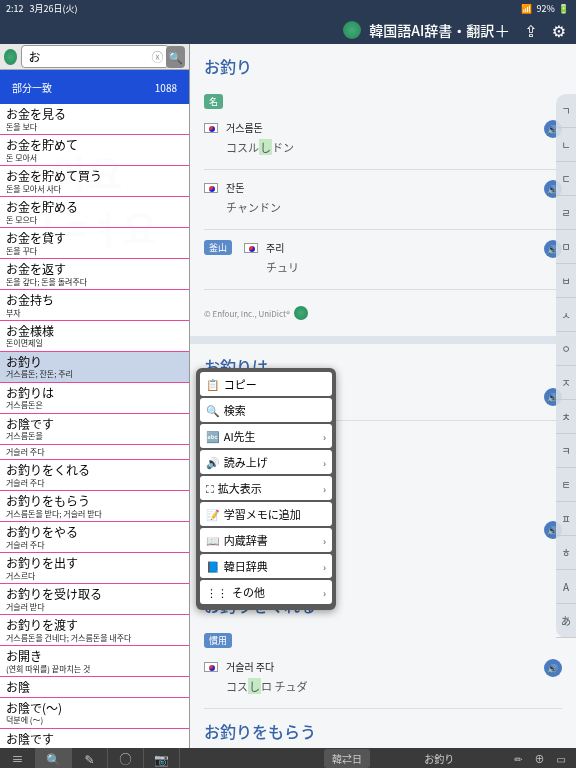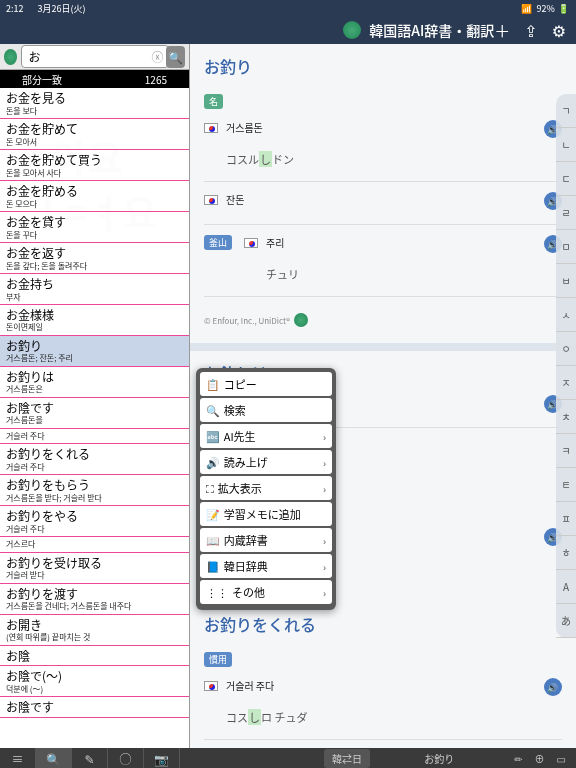--- a/index.html
+++ b/index.html
@@ -1,47 +1,47 @@
 <!DOCTYPE html>
 <html><head>
 <meta charset="utf-8">
 <style>
 *{margin:0;padding:0;box-sizing:border-box;font-family:-apple-system,"Hiragino Sans","Noto Sans CJK JP",sans-serif}
 body{width:576px;height:768px;overflow:hidden;background:#3b5070;position:relative}
 .status-bar{height:16px;background:#2a3a52;color:#fff;font-size:9px;display:flex;align-items:center;padding:0 6px;justify-content:space-between}
-.status-left{display:flex;gap:14px}
+.status-left{display:flex;gap:6px}
 .status-right{display:flex;gap:4px;align-items:center}
 .title-bar{height:28px;background:#2a3a52;display:flex;align-items:center;padding:0 10px;color:#fff;justify-content:flex-end}
 .title-left{display:flex;align-items:center;gap:8px}
 .title-text{font-size:14px;font-weight:500}
 .title-icons{display:flex;gap:14px;font-size:16px}
 .logo{width:18px;height:18px;border-radius:50%;background:radial-gradient(circle,#4a7,#285)}
 .content{display:flex;height:704px}
 .left-panel{width:190px;background:#fff;display:flex;flex-direction:column;border-right:1px solid #999}
 .search-bar{height:26px;background:#e8e8e8;display:flex;align-items:center;padding:2px 4px;border-bottom:1px solid #aaa}
 .search-input{flex:1;border:1px solid #999;border-radius:4px;padding:2px 6px;font-size:12px;background:#fff}
 .search-icon{width:22px;height:22px;background:#888;border-radius:4px;margin-left:3px;display:flex;align-items:center;justify-content:center;color:#fff;font-size:12px}
-.search-tab{height:18px;background:#000000;color:#fff;font-size:10px;display:flex;align-items:center;padding:0 22px;justify-content:space-between}
+.search-tab{height:34px;background:#1d4ed8;color:#fff;font-size:10px;display:flex;align-items:center;padding:0 12px;justify-content:space-between}
 .word-list{flex:1;overflow-y:auto;background:#fff;position:relative}
 .watermark{position:absolute;top:40px;left:30px;font-size:38px;color:#e8e8e8;z-index:0;pointer-events:none;font-weight:700}
 .word-item{padding:2px 6px;border-bottom:1px solid #ec4899;font-size:11px;line-height:1.3;position:relative;z-index:1;background:rgba(255,255,255,0.85)}
 .word-item.selected{background:#c8d4e8}
 .word-jp{display:block;font-size:12px}
 .word-kr{display:block;font-size:8px;color:#222}
 .right-panel{flex:1;background:#f4f6f8;position:relative;overflow-y:auto}
 .entry{padding:10px 14px;position:relative}
 .entry-title{font-size:16px;color:#3764a8;font-weight:500;margin-bottom:8px}
 .badge{display:inline-block;background:#5a8;color:#fff;font-size:9px;padding:1px 5px;border-radius:3px;margin-right:4px}
 .badge.blue{background:#5a8ac8}
 .kr-row{display:flex;align-items:flex-start;gap:8px;margin:10px 0;padding-bottom:14px;border-bottom:1px solid #ddd}
 .flag{width:14px;height:10px;background:#fff;border:0.5px solid #999;position:relative;margin-top:3px}
 .flag::after{content:"";position:absolute;top:2px;left:4px;width:6px;height:6px;border-radius:50%;background:radial-gradient(circle at 30% 30%,#d33 40%,#22d 40%)}
 .kr-text{flex:1}
 .kr-main{font-size:10px;color:#222}
-.kr-sub{font-size:11px;color:#555;margin-top:16px}
+.kr-sub{font-size:11px;color:#555;margin-top:4px}
 .speaker{width:18px;height:18px;background:#4a7ac0;border-radius:50%;display:flex;align-items:center;justify-content:center;color:#fff;font-size:9px}
 .copyright{font-size:8px;color:#888;padding:6px 0;display:flex;align-items:center;gap:4px}
 .copyright .logo{width:14px;height:14px}
 .divider{height:8px;background:#dde4ec}
 .context-menu{position:absolute;top:368px;left:196px;width:140px;background:#5a5a5a;border-radius:6px;padding:4px;z-index:100;box-shadow:0 2px 8px rgba(0,0,0,0.4)}
 .menu-item{background:#fff;border-radius:3px;margin-bottom:2px;padding:4px 6px;font-size:11px;display:flex;align-items:center;justify-content:space-between}
 .menu-item span:first-child{display:flex;align-items:center;gap:4px}
 .menu-chevron{color:#555;font-size:10px}
 .conj-text{color:#3764a8;font-size:14px;border-bottom:1px dotted #999;display:inline-block}
 .conj-suffix{color:#222}
@@ -85,21 +85,21 @@
 <div class="content">
   <div class="left-panel">
     <div class="search-bar">
       <div class="logo" style="width:16px;height:16px;margin-right:4px"></div>
       <input class="search-input" value="お" style="">
       <span style="margin-left:-18px;color:#999;font-size:12px">ⓧ</span>
       <div class="search-icon">🔍</div>
     </div>
     <div class="search-tab">
       <span>部分一致</span>
-      <span>1265</span>
+      <span>1088</span>
     </div>
     <div class="word-list">
       <div class="watermark"><span>=아요</span><br><span>ㅣ=ㅕ요</span></div>
       <div id="word-list-inner">
           <div class="word-item">
             <span class="word-jp">お金を見る</span>
             <span class="word-kr">돈을 보다</span>
           </div>
           <div class="word-item">
             <span class="word-jp">お金を貯めて</span>
@@ -150,20 +150,21 @@
           </div>
           <div class="word-item">
             <span class="word-jp">お釣りをもらう</span>
             <span class="word-kr">거스름돈을 받다; 거슬러 받다</span>
           </div>
           <div class="word-item">
             <span class="word-jp">お釣りをやる</span>
             <span class="word-kr">거슬러 주다</span>
           </div>
           <div class="word-item">
+            <span class="word-jp">お釣りを出す</span>
             <span class="word-kr">거스르다</span>
           </div>
           <div class="word-item">
             <span class="word-jp">お釣りを受け取る</span>
             <span class="word-kr">거슬러 받다</span>
           </div>
           <div class="word-item">
             <span class="word-jp">お釣りを渡す</span>
             <span class="word-kr">거스름돈을 건네다; 거스름돈을 내주다</span>
           </div>
@@ -195,20 +196,21 @@
             <div class="kr-text">
               <div class="kr-main">거스름돈</div>
               <div class="kr-sub">コスル<span class="highlight-green">し</span>ドン</div>
             </div>
             <div class="speaker">🔊</div>
           </div>
           <div class="kr-row">
             <div class="flag"></div>
             <div class="kr-text">
               <div class="kr-main">잔돈</div>
+              <div class="kr-sub">チャンドン</div>
             </div>
             <div class="speaker">🔊</div>
           </div>
           <div class="kr-row">
             <span class="badge blue" style="align-self:flex-start">釜山</span>
             <div class="flag"></div>
             <div class="kr-text">
               <div class="kr-main">주리</div>
               <div class="kr-sub">チュリ</div>
             </div>

